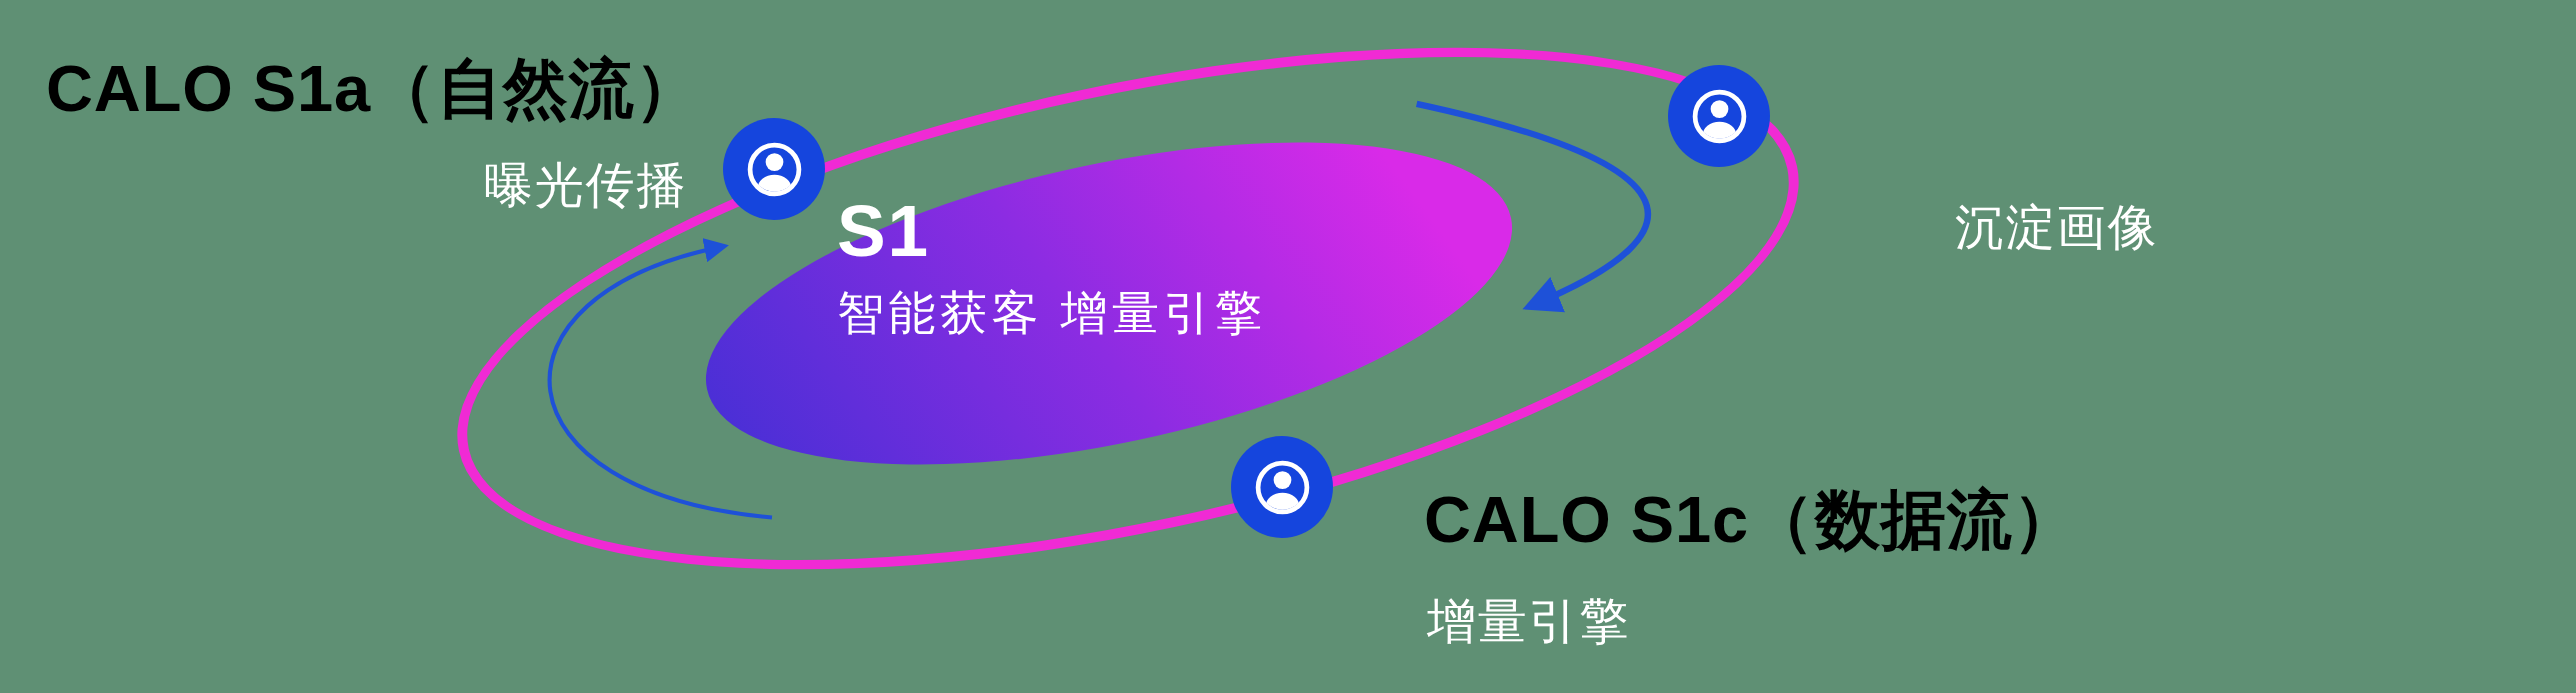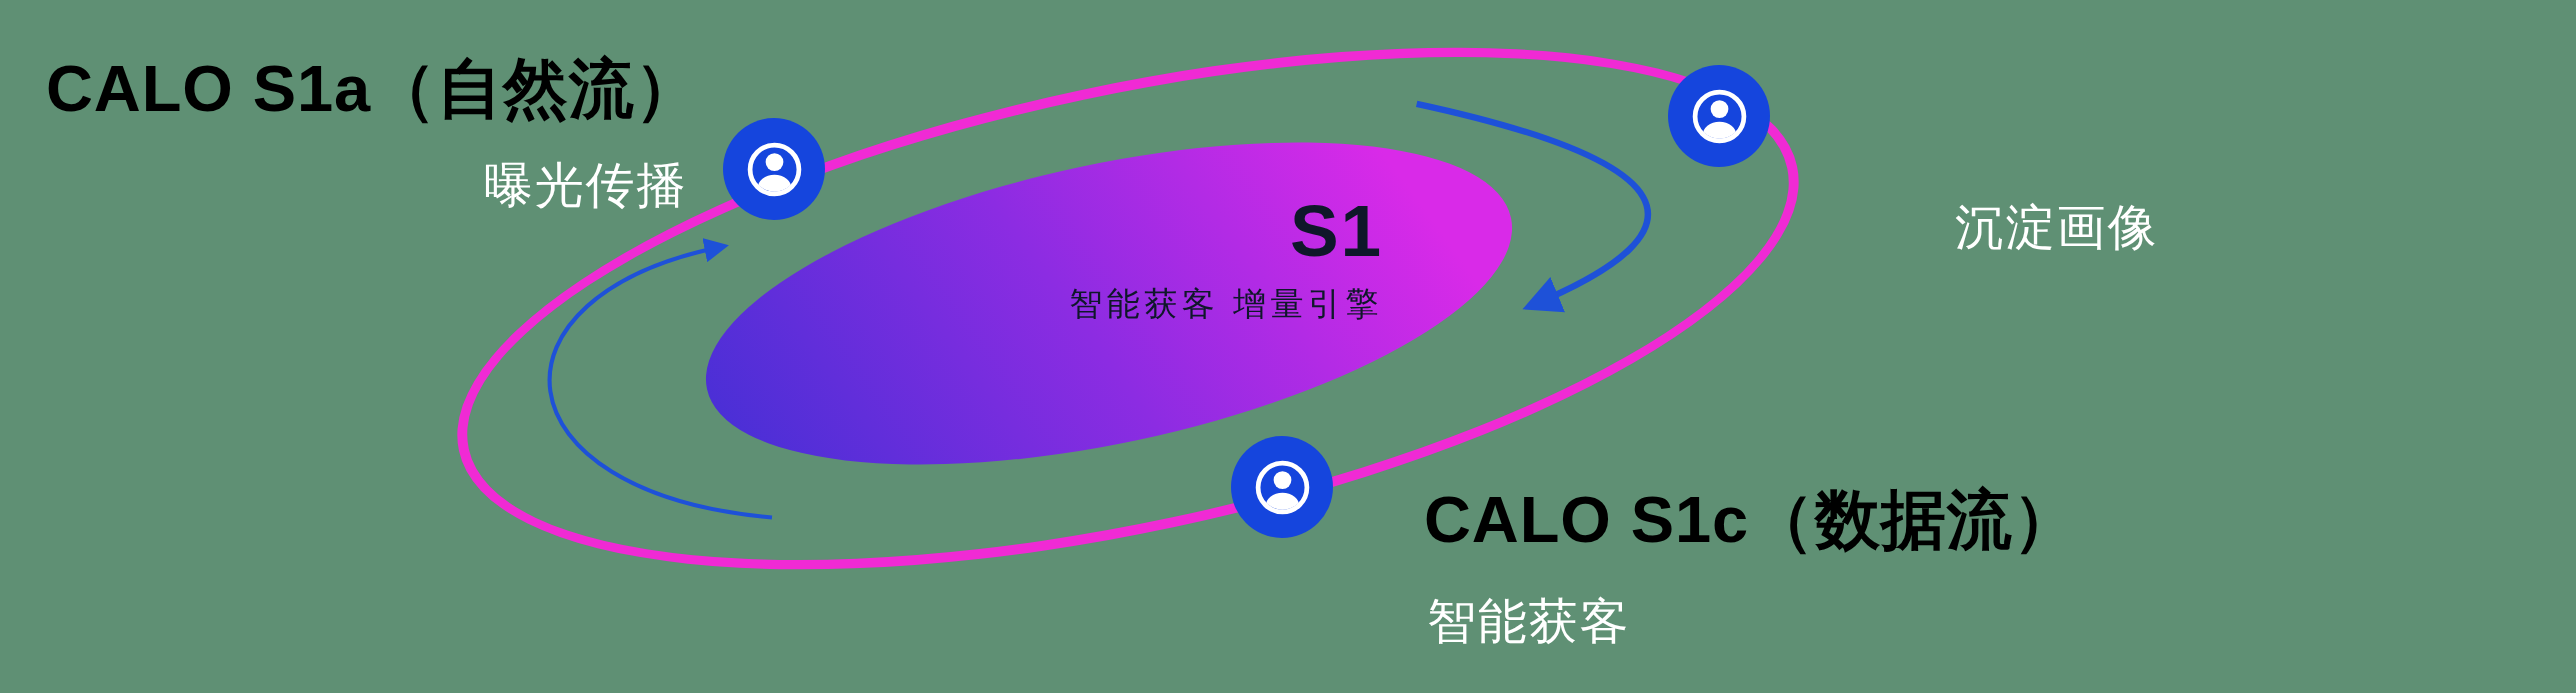--- a/index.html
+++ b/index.html
@@ -6,23 +6,23 @@
   body{font-family:"Liberation Sans","DejaVu Sans",sans-serif;}
   .canvas{position:relative;width:2576px;height:694px;background:#5f9074;overflow:hidden;}
 
   .orbit{position:absolute;left:444px;top:85px;width:1348px;height:427px;
          border:10px solid #f02ad4;border-radius:50%;transform:rotate(-12deg);}
 
   .core{position:absolute;left:698px;top:164px;width:822px;height:279px;border-radius:50%;
         transform:rotate(-12deg);
         background:linear-gradient(66deg,#4b2fd6 6%,#8c2ce2 46%,#d92ae8 86%);}
 
-  .core-text{position:absolute;left:837px;top:193px;width:546px;text-align:right;color:#0f172a;}
+  .core-text{position:absolute;left:837px;top:193px;width:546px;text-align:left;color:#ffffff;}
   .core-title{font-size:73px;font-weight:600;letter-spacing:1.8px;line-height:1.05;}
-  .core-sub{font-size:33px;margin-top:12.7px;letter-spacing:4.5px;}
+  .core-sub{font-size:47px;margin-top:12.7px;letter-spacing:4.5px;}
 
   .node{position:absolute;width:102px;height:102px;border-radius:50%;background:#1545dd;
         display:flex;align-items:center;justify-content:center;}
   .node svg{width:71px;height:71px;display:block;}
 
   .label-blue{position:absolute;color:#000000;font-size:65px;font-weight:600;white-space:nowrap;letter-spacing:0.9px;}
   .label-white{position:absolute;color:#ffffff;font-size:49px;font-weight:400;white-space:nowrap;letter-spacing:1.8px;}
 
   .arrows{position:absolute;left:0;top:0;width:2576px;height:694px;pointer-events:none;}
 </style>
@@ -90,16 +90,16 @@
           </clipPath>
         </defs>
       <circle cx="24" cy="24" r="16.5" fill="none" stroke="#ffffff" stroke-width="3.2"></circle>
       <g clip-path="url(#pc3)" fill="#ffffff">
         <circle cx="24" cy="19" r="6"></circle>
         <ellipse cx="24" cy="37" rx="11.5" ry="9.5"></ellipse>
       </g>
     </svg>
   </div>
   <div class="label-blue" style="left:1376px;top:476px;margin-left:48px;">CALO S1c（数据流）</div>
-  <div class="label-white" style="left:1427px;top:589px;">智能获客</div>
+  <div class="label-white" style="left:1427px;top:589px;">增量引擎</div>
 
 </div>
 
 
 </body></html>

